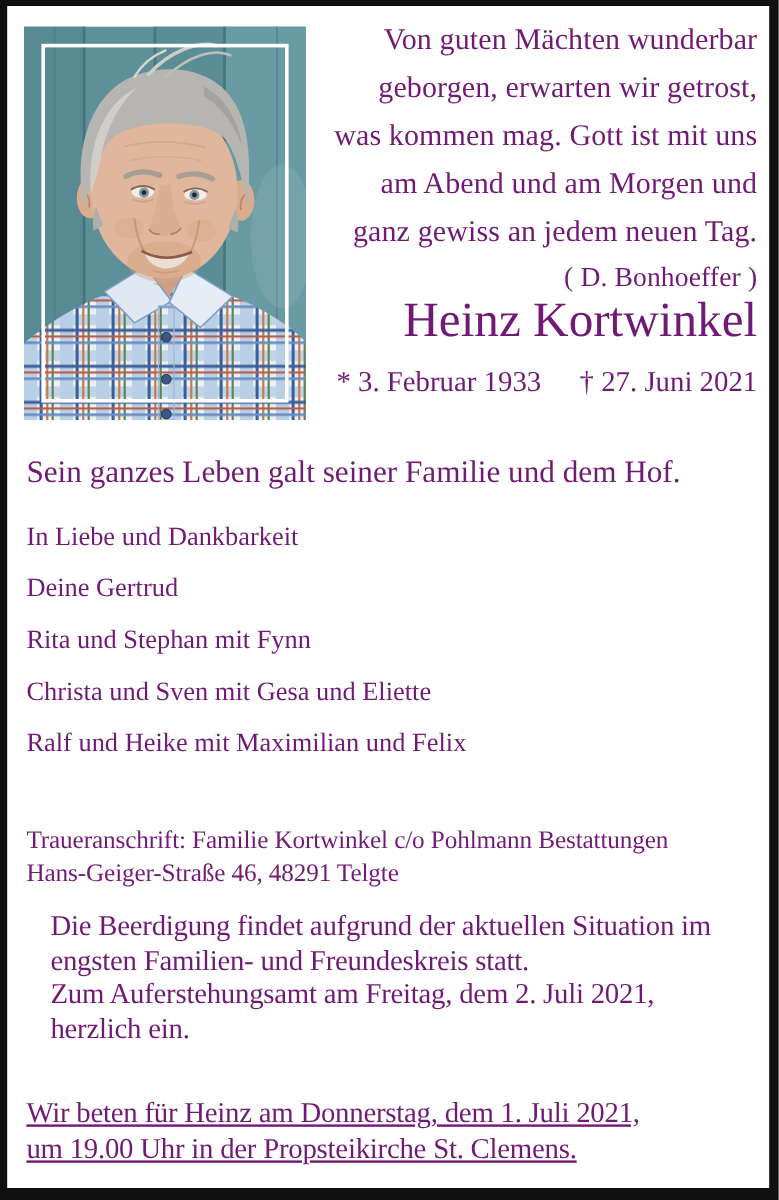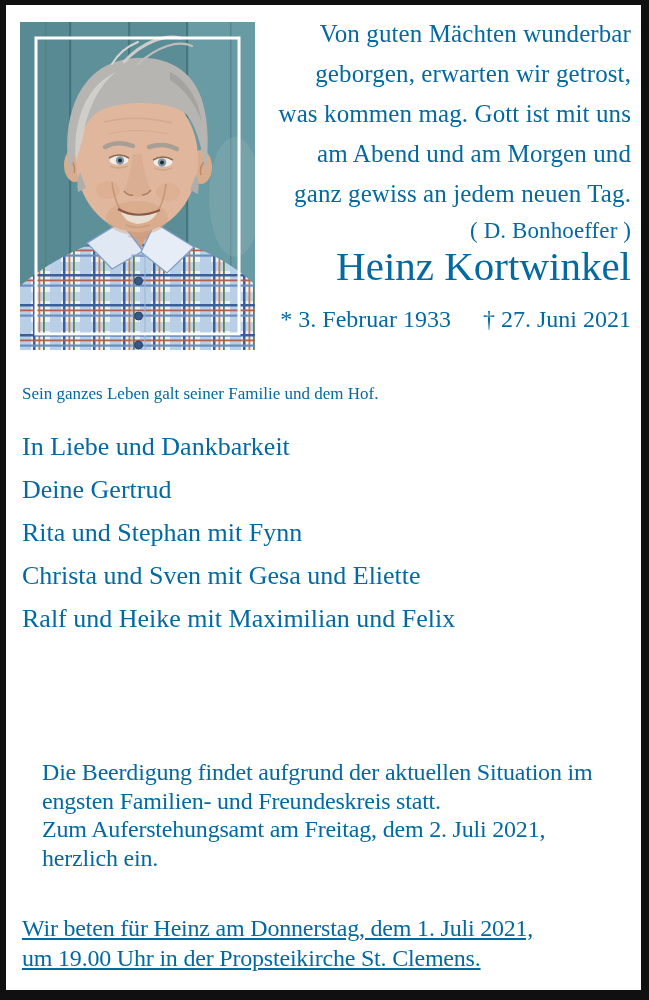--- a/index.html
+++ b/index.html
@@ -2,21 +2,21 @@
 <html lang="de"><head>
 <meta charset="utf-8">
 <title>Traueranzeige</title>
 <style>
   html,body{margin:0;padding:0;background:#ffffff;}
   .ad{
     position:relative;
     width:649px;height:1000px;
     background:#101010;
     font-family:"Liberation Serif","DejaVu Serif",serif;
-    color:#0369a1;
+    color:#701a75;
     overflow:hidden;
   }
   .inner{
     position:absolute;
     left:6px;top:5px;right:8px;bottom:10px;
     background:#ffffff;
   }
   .photo{
     position:absolute;left:14px;top:17px;
     width:235px;height:328px;
@@ -35,25 +35,25 @@
     font-size:41px;line-height:48px;
     text-align:right;white-space:nowrap;
   }
   .dates{
     position:absolute;top:297px;right:10px;
     display:flex;gap:32px;justify-content:space-between;
     font-size:24px;line-height:34px;white-space:nowrap;
   }
   .tribute{
     position:absolute;top:371px;left:16px;
-    font-size:17px;line-height:36px;white-space:nowrap;
+    font-size:26px;line-height:36px;white-space:nowrap;
   }
   .mourners{
     position:absolute;top:420px;left:16px;
-    font-size:26px;line-height:43px;white-space:nowrap;
+    font-size:22px;line-height:43px;white-space:nowrap;
   }
   .address{
     position:absolute;top:682px;left:16px;
     font-size:21px;line-height:27px;letter-spacing:-0.1px;white-space:nowrap;
   }
   .funeral{
     position:absolute;top:753px;left:16px;
     font-size:24px;line-height:28.5px;letter-spacing:-0.2px;white-space:nowrap;margin-left:20px;
   }
   .prayer{
@@ -179,20 +179,24 @@
     <div class="tribute">Sein ganzes Leben galt seiner Familie und dem Hof.</div>
 
     <div class="mourners">
       <div>In Liebe und Dankbarkeit</div>
       <div>Deine Gertrud</div>
       <div>Rita und Stephan mit Fynn</div>
       <div>Christa und Sven mit Gesa und Eliette</div>
       <div>Ralf und Heike mit Maximilian und Felix</div>
     </div>
 
+    <div class="address">
+      <div>Traueranschrift: Familie Kortwinkel c/o Pohlmann Bestattungen</div>
+      <div>Hans-Geiger-Straße 46, 48291 Telgte</div>
+    </div>
 
     <div class="funeral">
       <div>Die Beerdigung findet aufgrund der aktuellen Situation im</div>
       <div>engsten Familien- und Freundeskreis statt.</div>
       <div>Zum Auferstehungsamt am Freitag, dem 2. Juli 2021,</div>
       <div>herzlich ein.</div>
     </div>
 
     <div class="prayer">
       <div>Wir beten für Heinz am Donnerstag, dem 1. Juli 2021,</div>

